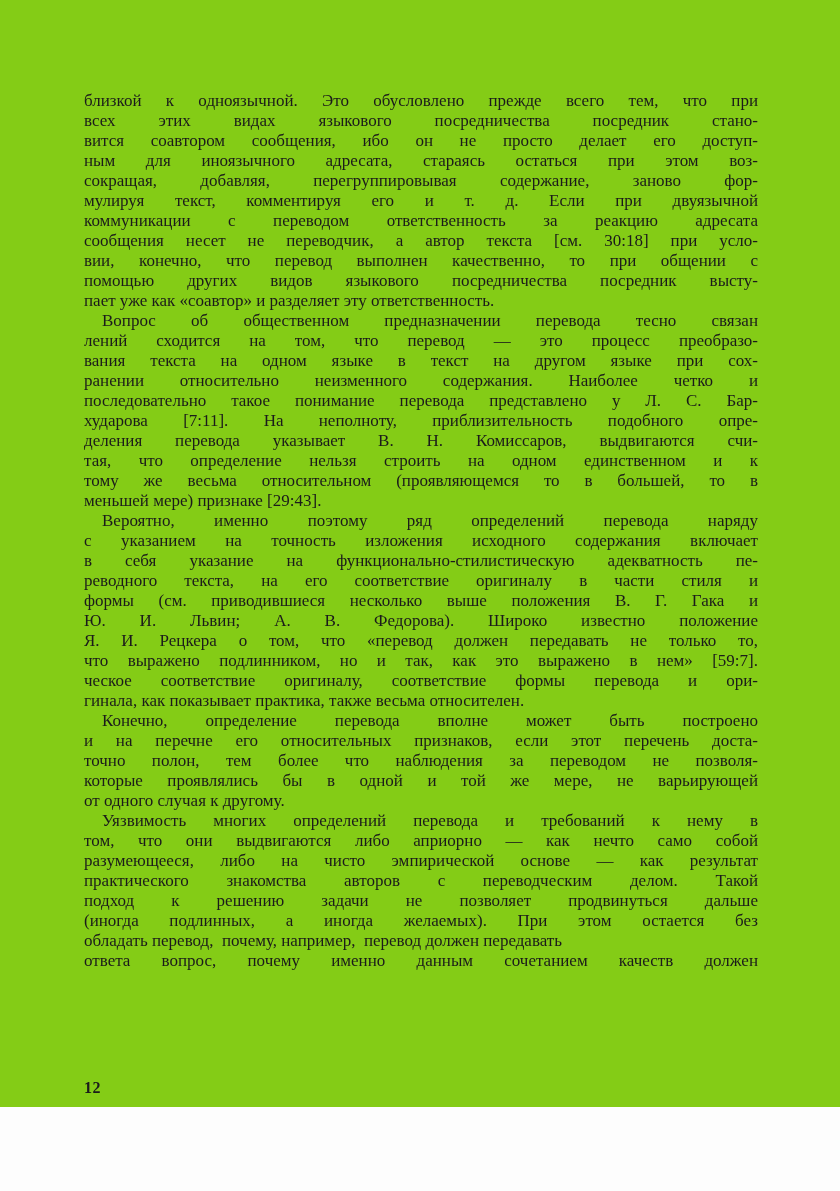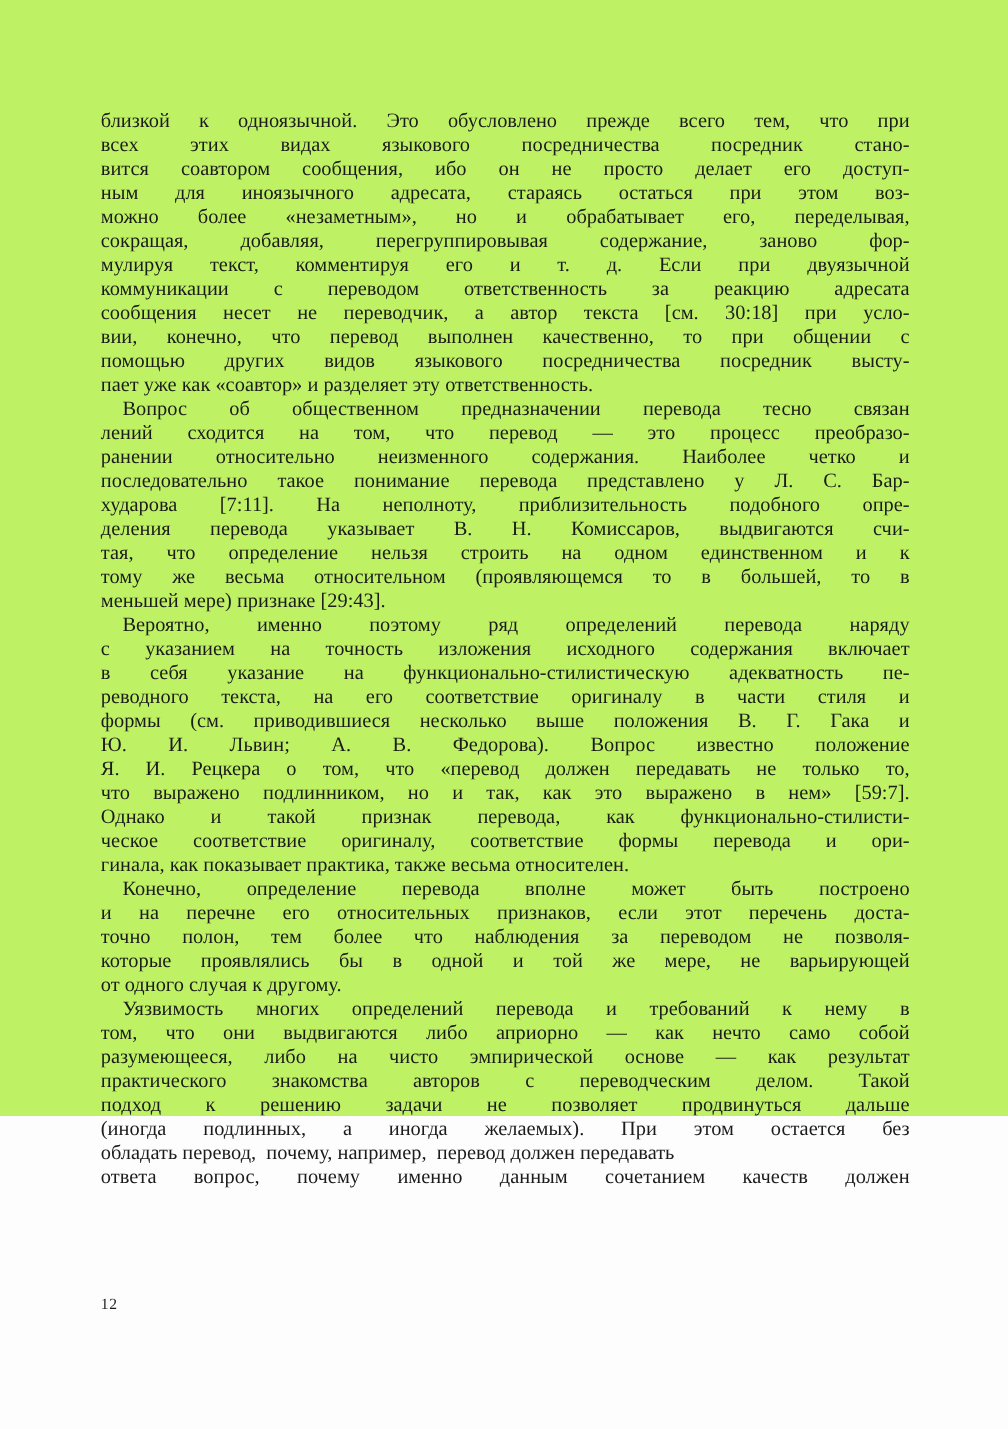--- a/index.html
+++ b/index.html
@@ -8,22 +8,22 @@
     width: 840px;
     height: 1191px;
     background: #fdfdfd;
     font-family: "Liberation Serif", "DejaVu Serif", serif;
     color: #1b1b1b;
     overflow: hidden;
   }
   .page {
     position: relative;
     width: 840px;
-    height: 930px;
-    background: #bef264;
+    height: 1107px;
+    background: #84cc16;
   }
   .text-block {
     position: absolute;
     left: 84px;
     top: 91px;
     width: 674px;
     font-size: 17px;
     line-height: 20px;
   }
   .para { margin: 0; padding: 0; }
@@ -31,68 +31,67 @@
     text-align: justify;
     text-align-last: justify;
     white-space: normal;
   }
   .ln.first { text-indent: 18px; }
   .ln.last  { text-align-last: left; }
   .page-number {
     position: absolute;
     left: 84px;
     top: 1079px;
-    font-size: 13px;
-    font-weight: normal;
+    font-size: 16px;
+    font-weight: bold;
     letter-spacing: 0.5px;
   }
 </style>
 </head>
 <body>
 
 <div class="page">
   <div class="text-block">
 
     <div class="para">
       <div class="ln">близкой к одноязычной. Это обусловлено прежде всего тем, что при</div>
       <div class="ln">всех этих видах языкового посредничества посредник стано-</div>
       <div class="ln">вится соавтором сообщения, ибо он не просто делает его доступ-</div>
       <div class="ln">ным для иноязычного адресата, стараясь остаться при этом воз-</div>
-      <div class="ln">можно более «незаметным», но и обрабатывает его, переделывая,</div>
       <div class="ln">сокращая, добавляя, перегруппировывая содержание, заново фор-</div>
       <div class="ln">мулируя текст, комментируя его и т. д. Если при двуязычной</div>
       <div class="ln">коммуникации с переводом ответственность за реакцию адресата</div>
       <div class="ln">сообщения несет не переводчик, а автор текста [см. 30:18] при усло-</div>
       <div class="ln">вии, конечно, что перевод выполнен качественно, то при общении с</div>
       <div class="ln">помощью других видов языкового посредничества посредник высту-</div>
       <div class="ln last">пает уже как «соавтор» и разделяет эту ответственность.</div>
     </div>
 
     <div class="para">
       <div class="ln first">Вопрос об общественном предназначении перевода тесно связан</div>
       <div class="ln">лений сходится на том, что перевод — это процесс преобразо-</div>
+      <div class="ln">вания текста на одном языке в текст на другом языке при сох-</div>
       <div class="ln">ранении относительно неизменного содержания. Наиболее четко и</div>
       <div class="ln">последовательно такое понимание перевода представлено у Л. С. Бар-</div>
       <div class="ln">хударова [7:11]. На неполноту, приблизительность подобного опре-</div>
       <div class="ln">деления перевода указывает В. Н. Комиссаров, выдвигаются счи-</div>
       <div class="ln">тая, что определение нельзя строить на одном единственном и к</div>
       <div class="ln">тому же весьма относительном (проявляющемся то в большей, то в</div>
       <div class="ln last">меньшей мере) признаке [29:43].</div>
     </div>
 
     <div class="para">
       <div class="ln first">Вероятно, именно поэтому ряд определений перевода наряду</div>
       <div class="ln">с указанием на точность изложения исходного содержания включает</div>
       <div class="ln">в себя указание на функционально-стилистическую адекватность пе-</div>
       <div class="ln">реводного текста, на его соответствие оригиналу в части стиля и</div>
       <div class="ln">формы (см. приводившиеся несколько выше положения В. Г. Гака и</div>
-      <div class="ln">Ю. И. Львин; А. В. Федорова). Вопрос известно положение</div>
+      <div class="ln">Ю. И. Львин; А. В. Федорова). Широко известно положение</div>
       <div class="ln">Я. И. Рецкера о том, что «перевод должен передавать не только то,</div>
       <div class="ln">что выражено подлинником, но и так, как это выражено в нем» [59:7].</div>
-      <div class="ln">Однако и такой признак перевода, как функционально-стилисти-</div>
       <div class="ln">ческое соответствие оригиналу, соответствие формы перевода и ори-</div>
       <div class="ln last">гинала, как показывает практика, также весьма относителен.</div>
     </div>
 
     <div class="para">
       <div class="ln first">Конечно, определение перевода вполне может быть построено</div>
       <div class="ln">и на перечне его относительных признаков, если этот перечень доста-</div>
       <div class="ln">точно полон, тем более что наблюдения за переводом не позволя-</div>
       <div class="ln">которые проявлялись бы в одной и той же мере, не варьирующей</div>
       <div class="ln last">от одного случая к другому.</div>

